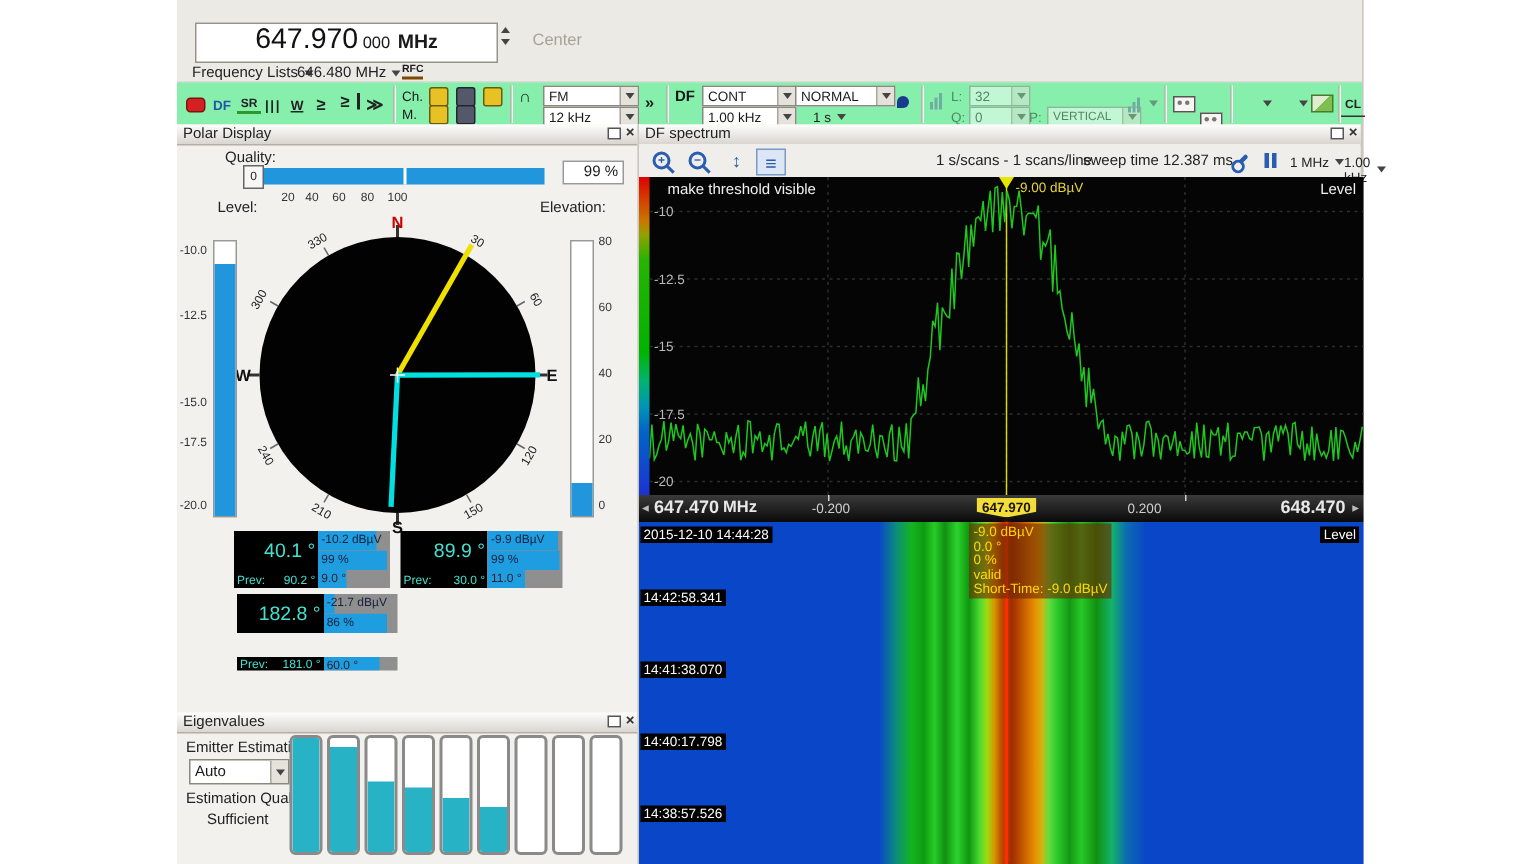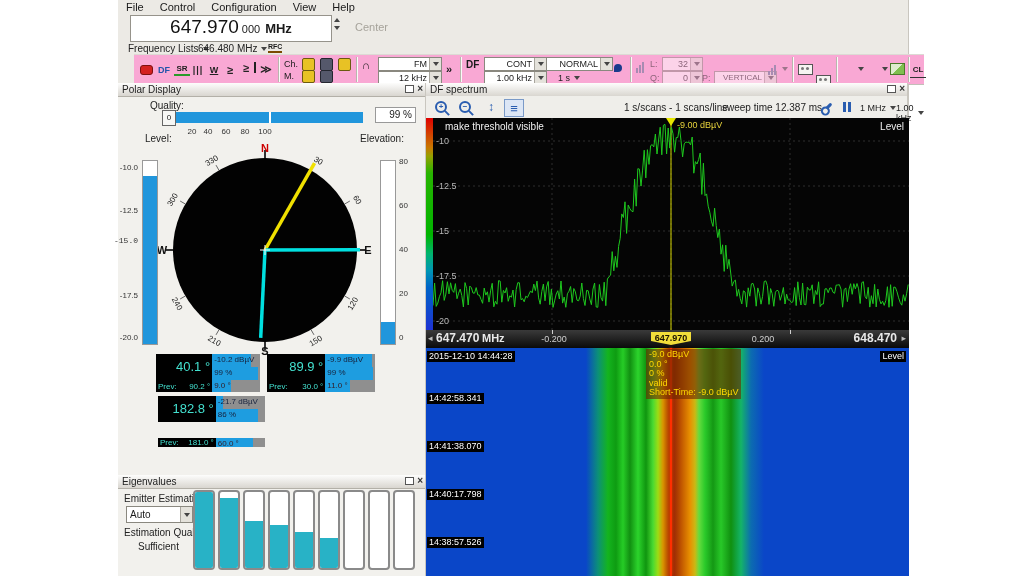--- a/index.html
+++ b/index.html
@@ -18,22 +18,22 @@
   .freq-main{font-size:19px;color:#111;letter-spacing:0;}
   .freq-sub{font-size:11px;margin-left:3px;}
   .freq-unit{font-size:13px;font-weight:bold;margin-left:5px;}
   .spin{position:absolute;width:11px;height:12px;display:flex;flex-direction:column;justify-content:space-between;}
   .arr-up{width:0;height:0;border-left:3px solid transparent;border-right:3px solid transparent;border-bottom:4px solid #444;}
   .arr-down{width:0;height:0;border-left:3px solid transparent;border-right:3px solid transparent;border-top:4px solid #444;}
   .gray-lbl{color:#a6a39b;}
   .flatbtn{position:absolute;display:flex;align-items:center;gap:4px;font-size:10px;color:#222;}
   .rfc{font-size:7px;font-weight:bold;border-bottom:2px solid #7a4a00;line-height:8px;}
   
-  .toolbar{position:absolute;left:16px;top:54px;width:100%;height:29px;border-top:1px solid #dcdad4;
-           border-bottom:1px solid #c2bfb8;background:#f9a8d4;text-align:right;}
+  .toolbar{position:absolute;left:0;top:54px;width:100%;height:29px;border-top:1px solid #dcdad4;
+           border-bottom:1px solid #c2bfb8;background:#86efac;}
   .tsep{position:absolute;top:2px;bottom:2px;width:0;border-left:1px solid #b9b6ae;border-right:1px solid #fbfaf8;}
   .ticon{position:absolute;width:16px;height:15px;display:flex;align-items:center;justify-content:center;
          font-size:9px;font-weight:bold;color:#222;}
   .combo{position:absolute;background:#fff;border:1px solid #8a887f;font-size:9px;line-height:12px;
          padding:0 14px 0 3px;white-space:nowrap;}
   .combo .cbtn{position:absolute;right:0;top:0;bottom:0;width:11px;background:#e4e2db;
          border-left:1px solid #a8a59d;display:flex;align-items:center;justify-content:center;}
   .grayed{opacity:0.5;}
   .mag{width:8px;height:8px;border:2px solid #2a5db0;border-radius:50%;position:relative;
        display:flex;align-items:center;justify-content:center;color:#2a5db0;font-size:8px;font-weight:bold;line-height:6px;}
@@ -118,21 +118,20 @@
   .chip{position:absolute;background:#000;color:#fff;font-size:9px;padding:0 2px;line-height:11px;white-space:nowrap;}
   .tooltip{position:absolute;left:220px;top:1px;background:rgba(110,40,0,0.62);color:#ffd800;
         font-size:9px;line-height:9.5px;padding:1px 3px;white-space:nowrap;}
   .wf-level{position:absolute;right:3px;top:3px;}
 </style>
 </head>
 <body>
 
 <div class="app">
 
-  <div class="menubar"><span class="menu-item">File</span><span class="menu-item">Control</span><span class="menu-item">Configuration</span><span class="menu-item">View</span><span class="menu-item">Help</span></div>
 
   <div class="topchrome">
     <div class="freq-box">
       <span class="freq-main">647.970</span>
       <span class="freq-sub">000</span>
       <span class="freq-unit">MHz</span>
     </div>
     <div class="spin" style="left:216px;top:4px;">
       <span class="arr-up"></span>
       <span class="arr-down"></span>
@@ -269,21 +268,21 @@
         <span style="left: 147px;">100</span>
       </div>
     <div class="q-readout">99 %</div>
 
     <div class="lbl" style="left:27px;top:50px;">Level:</div>
     <div class="lbl" style="left:242px;top:50px;">Elevation:</div>
 
     <div class="mscale abs" id="level-scale" style="left:0;top:77px;width:22px;height:183px;">
         <span style="top: 7px; right: 2px;">-10.0</span>
         <span style="top: 49.5px; right: 2px;">-12.5</span>
-        <span style="top: 80px; right: 2px; font-family: Liberation Mono, monospace;">-15.0</span>
+        <span style="top: 108px; right: 2px;">-15.0</span>
         <span style="top: 134.5px; right: 2px;">-17.5</span>
         <span style="top: 177px; right: 2px;">-20.0</span>
       </div>
     <div class="meter" style="left:24px;top:77px;">
       <div class="fill" id="level-fill" style="height: 92%;"></div>
     </div>
     <div class="meter" style="left:262px;top:77px;">
       <div class="fill" id="elev-fill" style="height: 12%;"></div>
     </div>
     <div class="mscale abs" id="elev-scale" style="left:279px;top:77px;width:26px;height:183px;">

